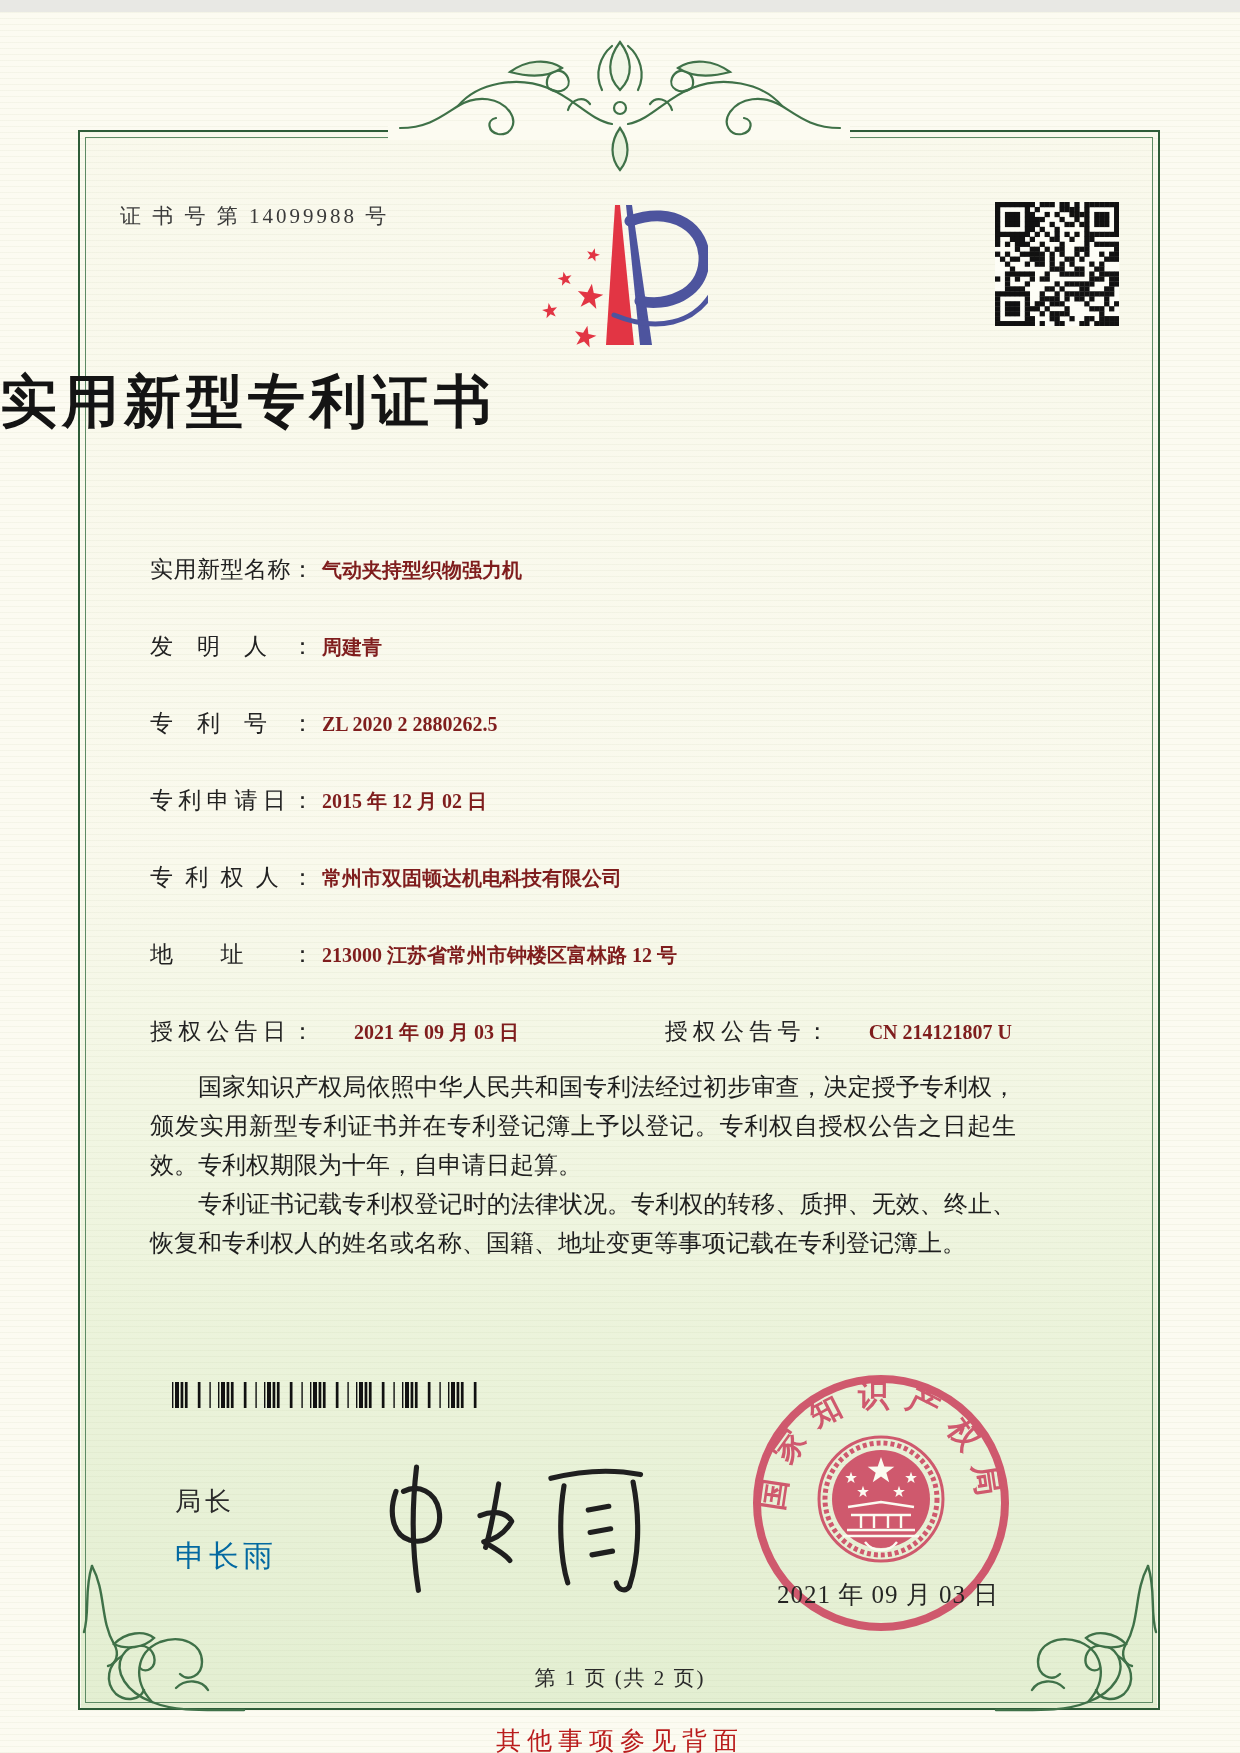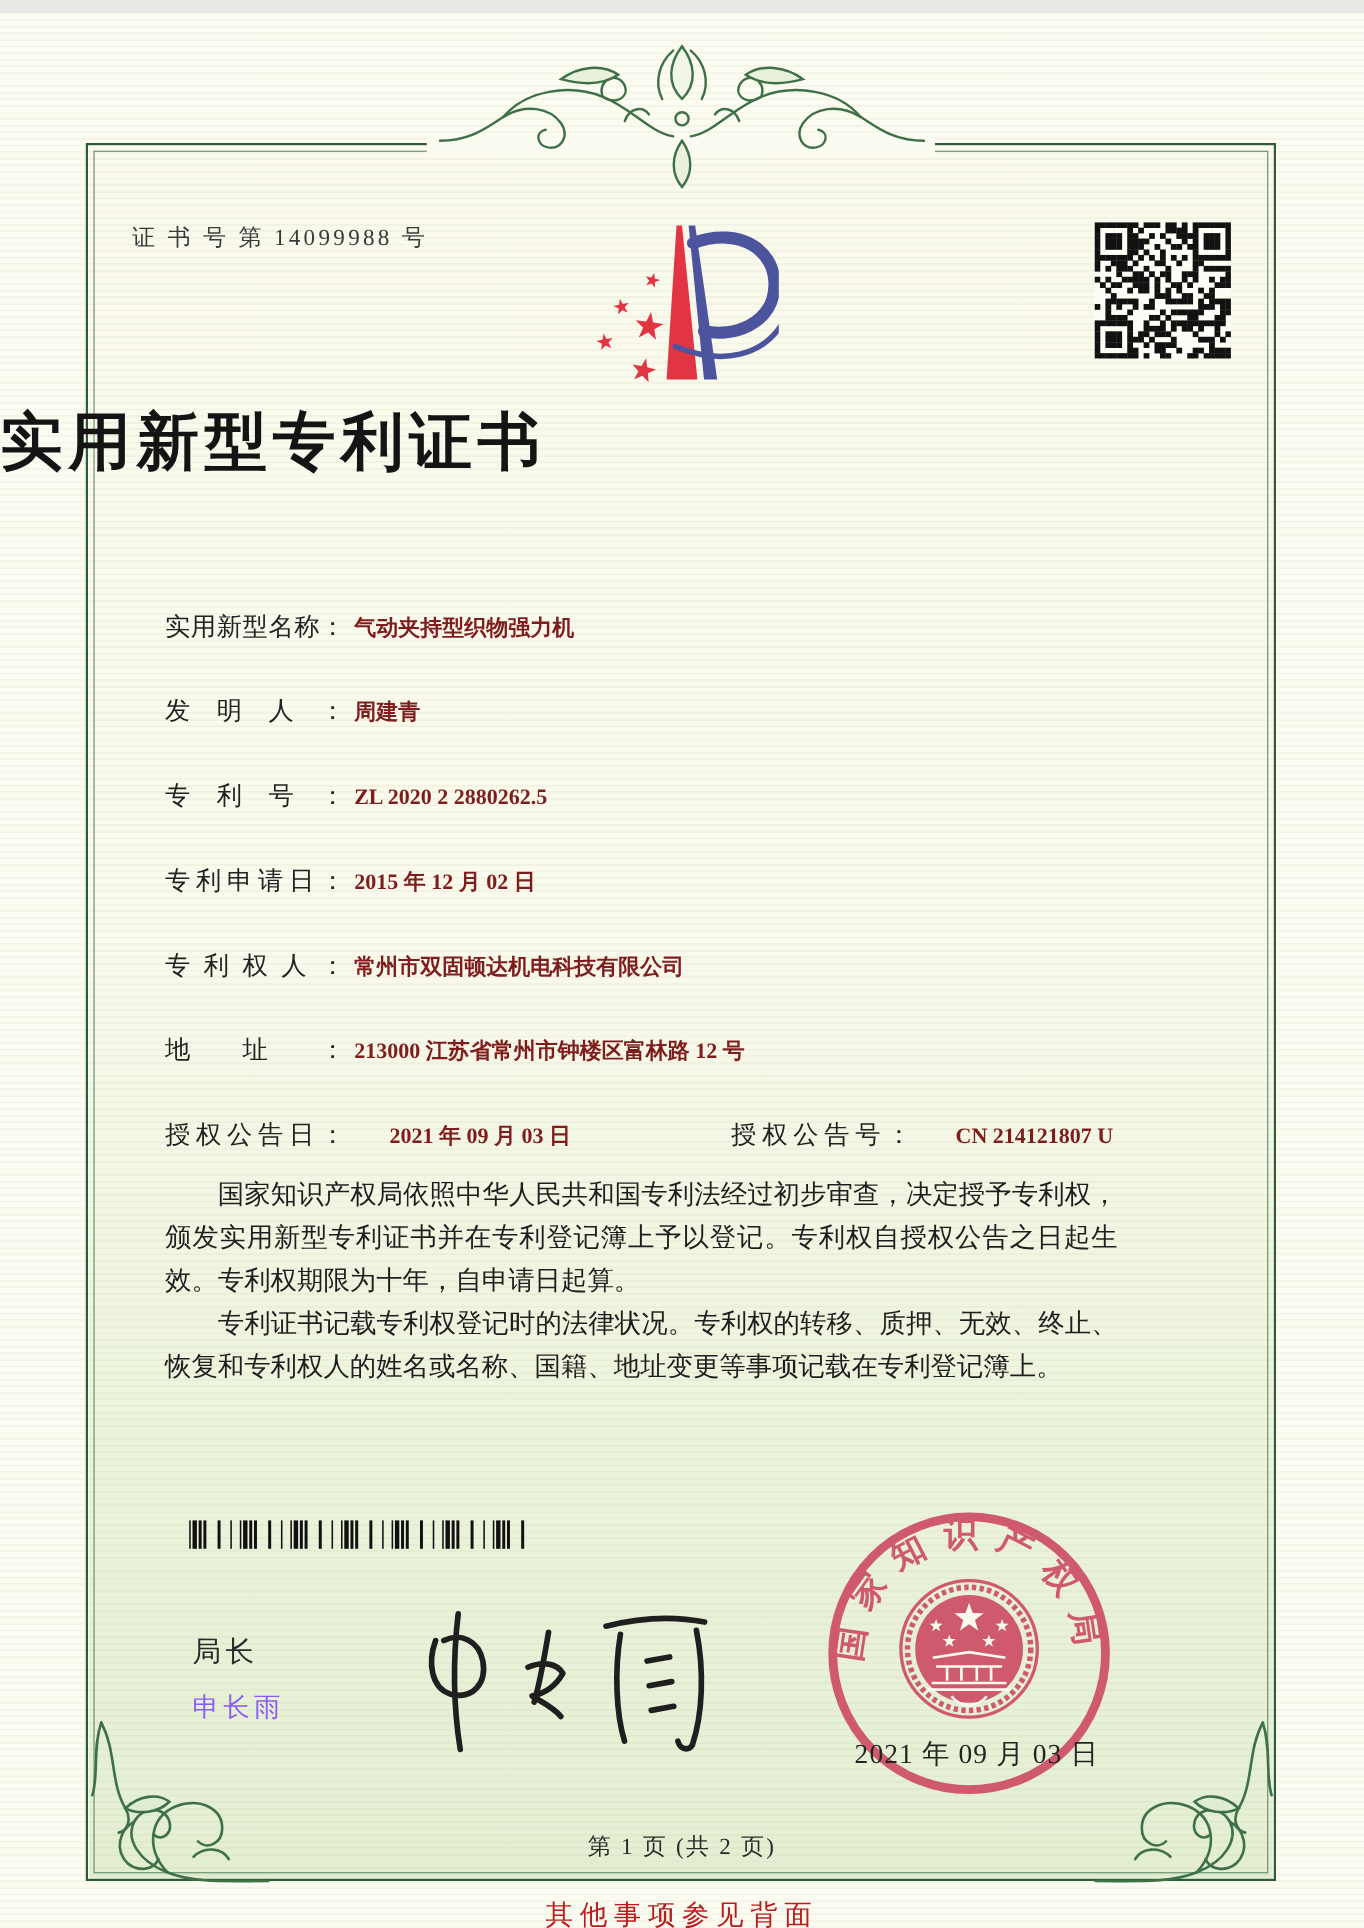--- a/index.html
+++ b/index.html
@@ -56,21 +56,21 @@
 
   .paras { position:absolute; left:150px; top:1056px; width:866px; }
   .paras p {
     font-size:24px; line-height:39px; text-indent:2em; text-align:justify; color:#1e1e1e;
   }
 
   .barcode { position:absolute; left:170px; top:1370px; }
 
   .sig-title { position:absolute; left:175px; top:1472px; font-size:26px; letter-spacing:4px; color:#2b2b2b;
                font-family:"Liberation Sans","DejaVu Sans",sans-serif; }
-  .sig-name  { position:absolute; left:175px; top:1524px; font-size:24px; letter-spacing:4px; color:#8b5cf6;
+  .sig-name  { position:absolute; left:175px; top:1524px; font-size:30px; letter-spacing:4px; color:#0369a1;
                font-family:"Liberation Sans","DejaVu Sans",sans-serif; }
   .sig-script { position:absolute; left:368px; top:1438px; }
 
   .seal { position:absolute; left:748px; top:1358px; opacity:.93; }
 
   .page-info {
     position:absolute; left:90px; width:1060px; top:1652px; text-align:center;
     font-size:21px; letter-spacing:2px; color:#2a2a2a;
   }
   .back-note {

